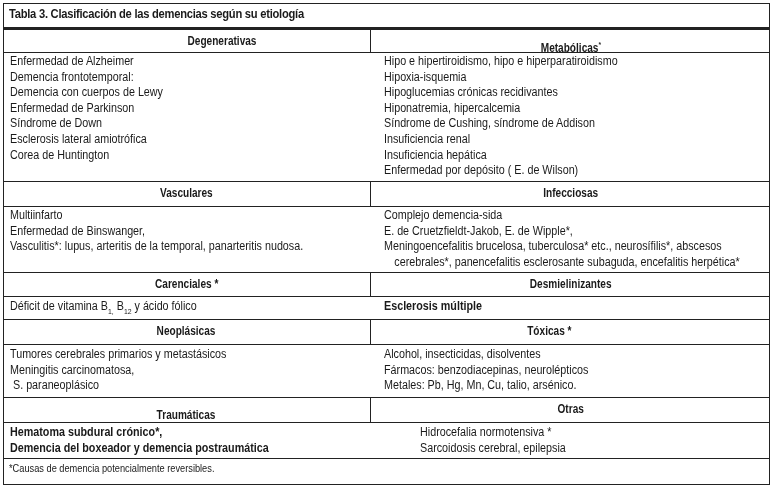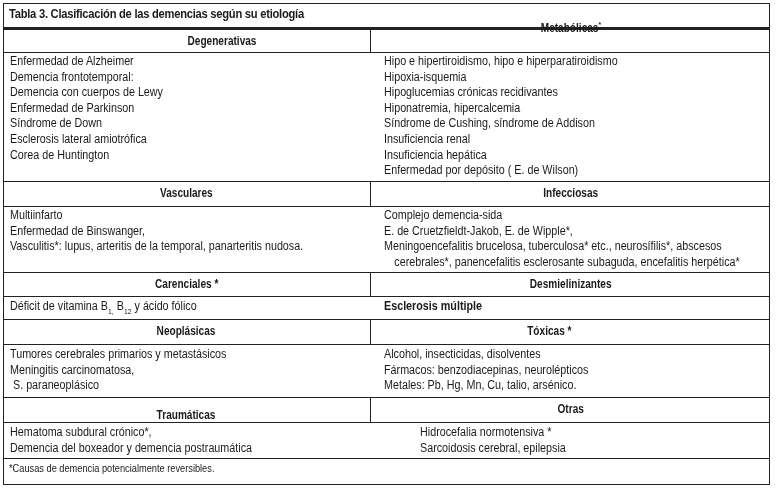--- a/index.html
+++ b/index.html
@@ -25,21 +25,21 @@
 </style>
 </head>
 <body>
 
 <div class="frame"></div>
 <div class="title">Tabla 3. Clasificación de las demencias según su etiología</div>
 <div class="thickline"></div>
 
 <div class="vline" style="left:370px; top:30px; height:22px;"></div>
 <div class="hdr" style="left:3px; width:367px; top:34px;padding-left:36px;"><span class="t">Degenerativas</span></div>
-<div class="hdr" style="left:371px; width:399px; top:20px;"><span class="t"><span>Metabólicas</span><sup class="s">*</sup></span></div>
+<div class="hdr" style="left:371px; width:399px; top:40px;"><span class="t"><span>Metabólicas</span><sup class="s">*</sup></span></div>
 <div class="hline" style="left:3px; width:767px; top:52px;"></div>
 
 <div class="cell" style="left:10px; top:54px;">
   <span class="ln">Enfermedad de Alzheimer</span>
   <span class="ln">Demencia frontotemporal:</span>
   <span class="ln">Demencia con cuerpos de Lewy</span>
   <span class="ln">Enfermedad de Parkinson</span>
   <span class="ln">Síndrome de Down</span>
   <span class="ln">Esclerosis lateral amiotrófica</span>
   <span class="ln">Corea de Huntington</span>
@@ -102,21 +102,21 @@
   <span class="ln">Fármacos: benzodiacepinas, neurolépticos</span>
   <span class="ln">Metales: Pb, Hg, Mn, Cu, talio, arsénico.</span>
 </div>
 <div class="hline" style="left:3px; width:767px; top:397px;"></div>
 
 <div class="vline" style="left:370px; top:397px; height:25px;"></div>
 <div class="hdr" style="left:3px; width:367px; top:402px;margin-top:6px;"><span class="t">Traumáticas</span></div>
 <div class="hdr" style="left:371px; width:399px; top:402px;"><span class="t">Otras</span></div>
 <div class="hline" style="left:3px; width:767px; top:422px;"></div>
 
-<div class="cell" style="left:10px; top:425px;">
+<div class="cell" style="left:10px; top:425px;font-weight:bold;">
   <span class="ln">Hematoma subdural crónico*,</span>
   <span class="ln">Demencia del boxeador y demencia postraumática</span>
 </div>
 <div class="cell" style="left:384px; top:425px;margin-left:36px;">
   <span class="ln">Hidrocefalia normotensiva *</span>
   <span class="ln">Sarcoidosis cerebral, epilepsia</span>
 </div>
 <div class="hline" style="left:3px; width:767px; top:458px;"></div>
 
 <div class="foot">*Causas de demencia potencialmente reversibles.</div>

